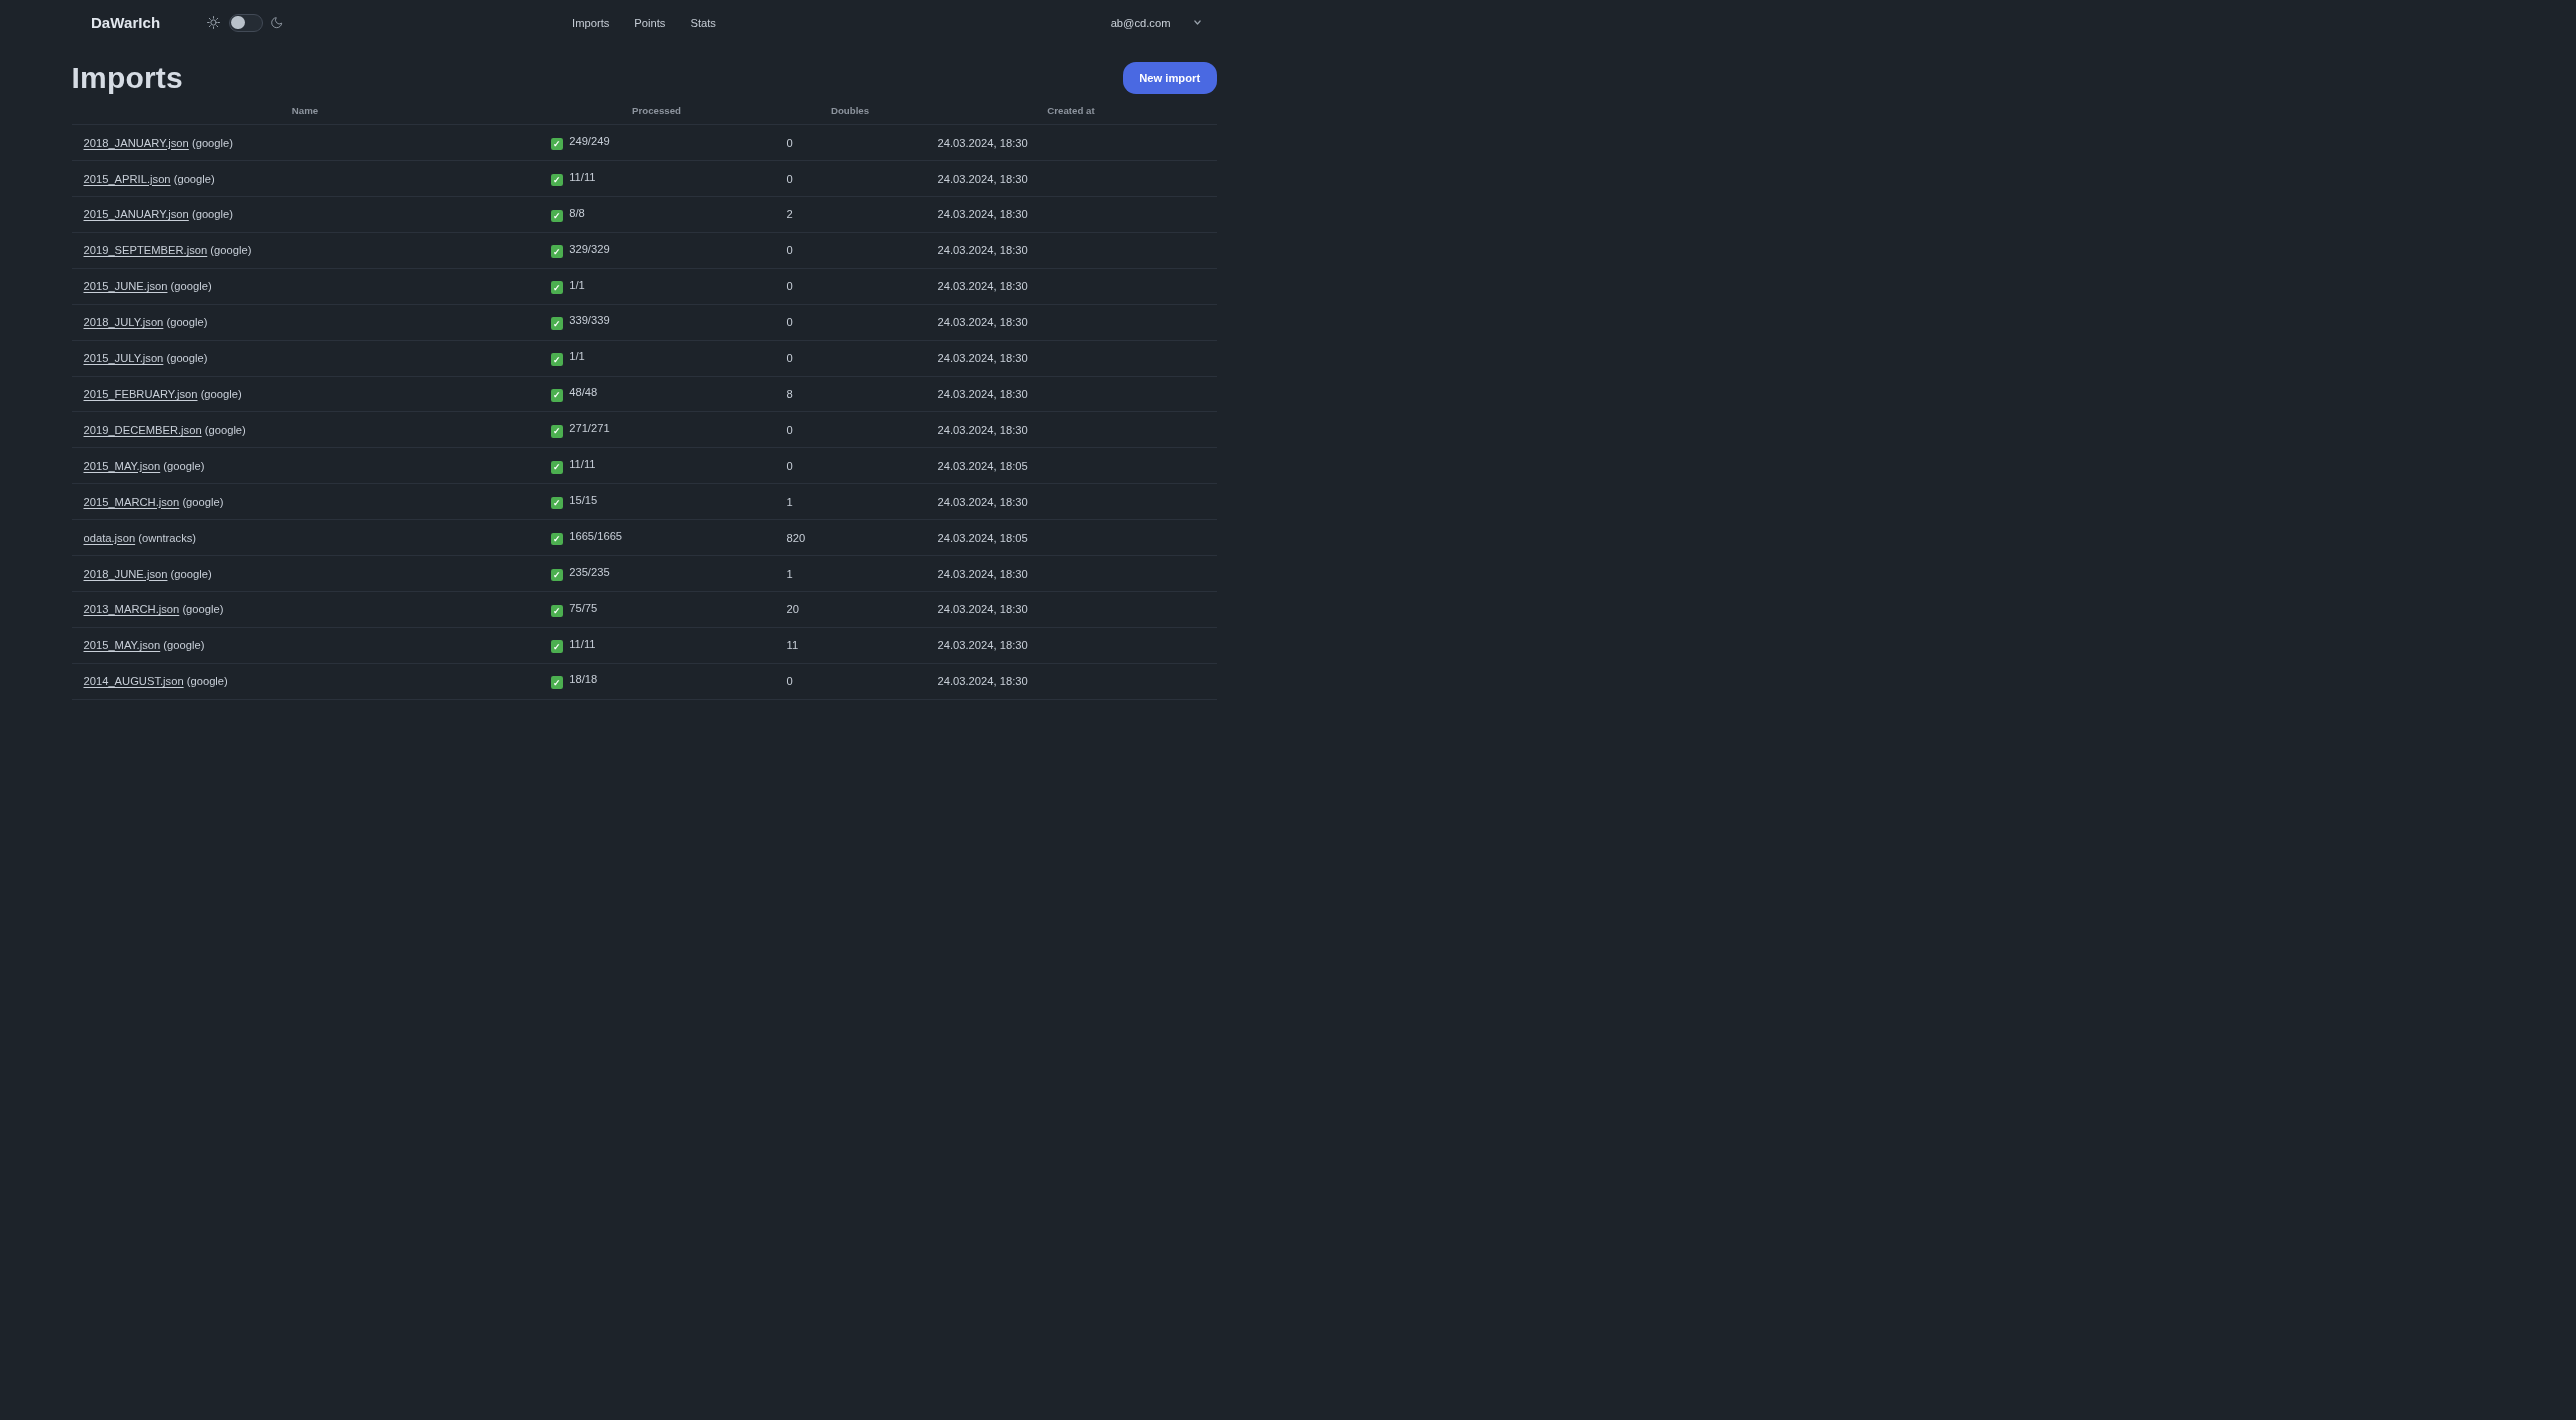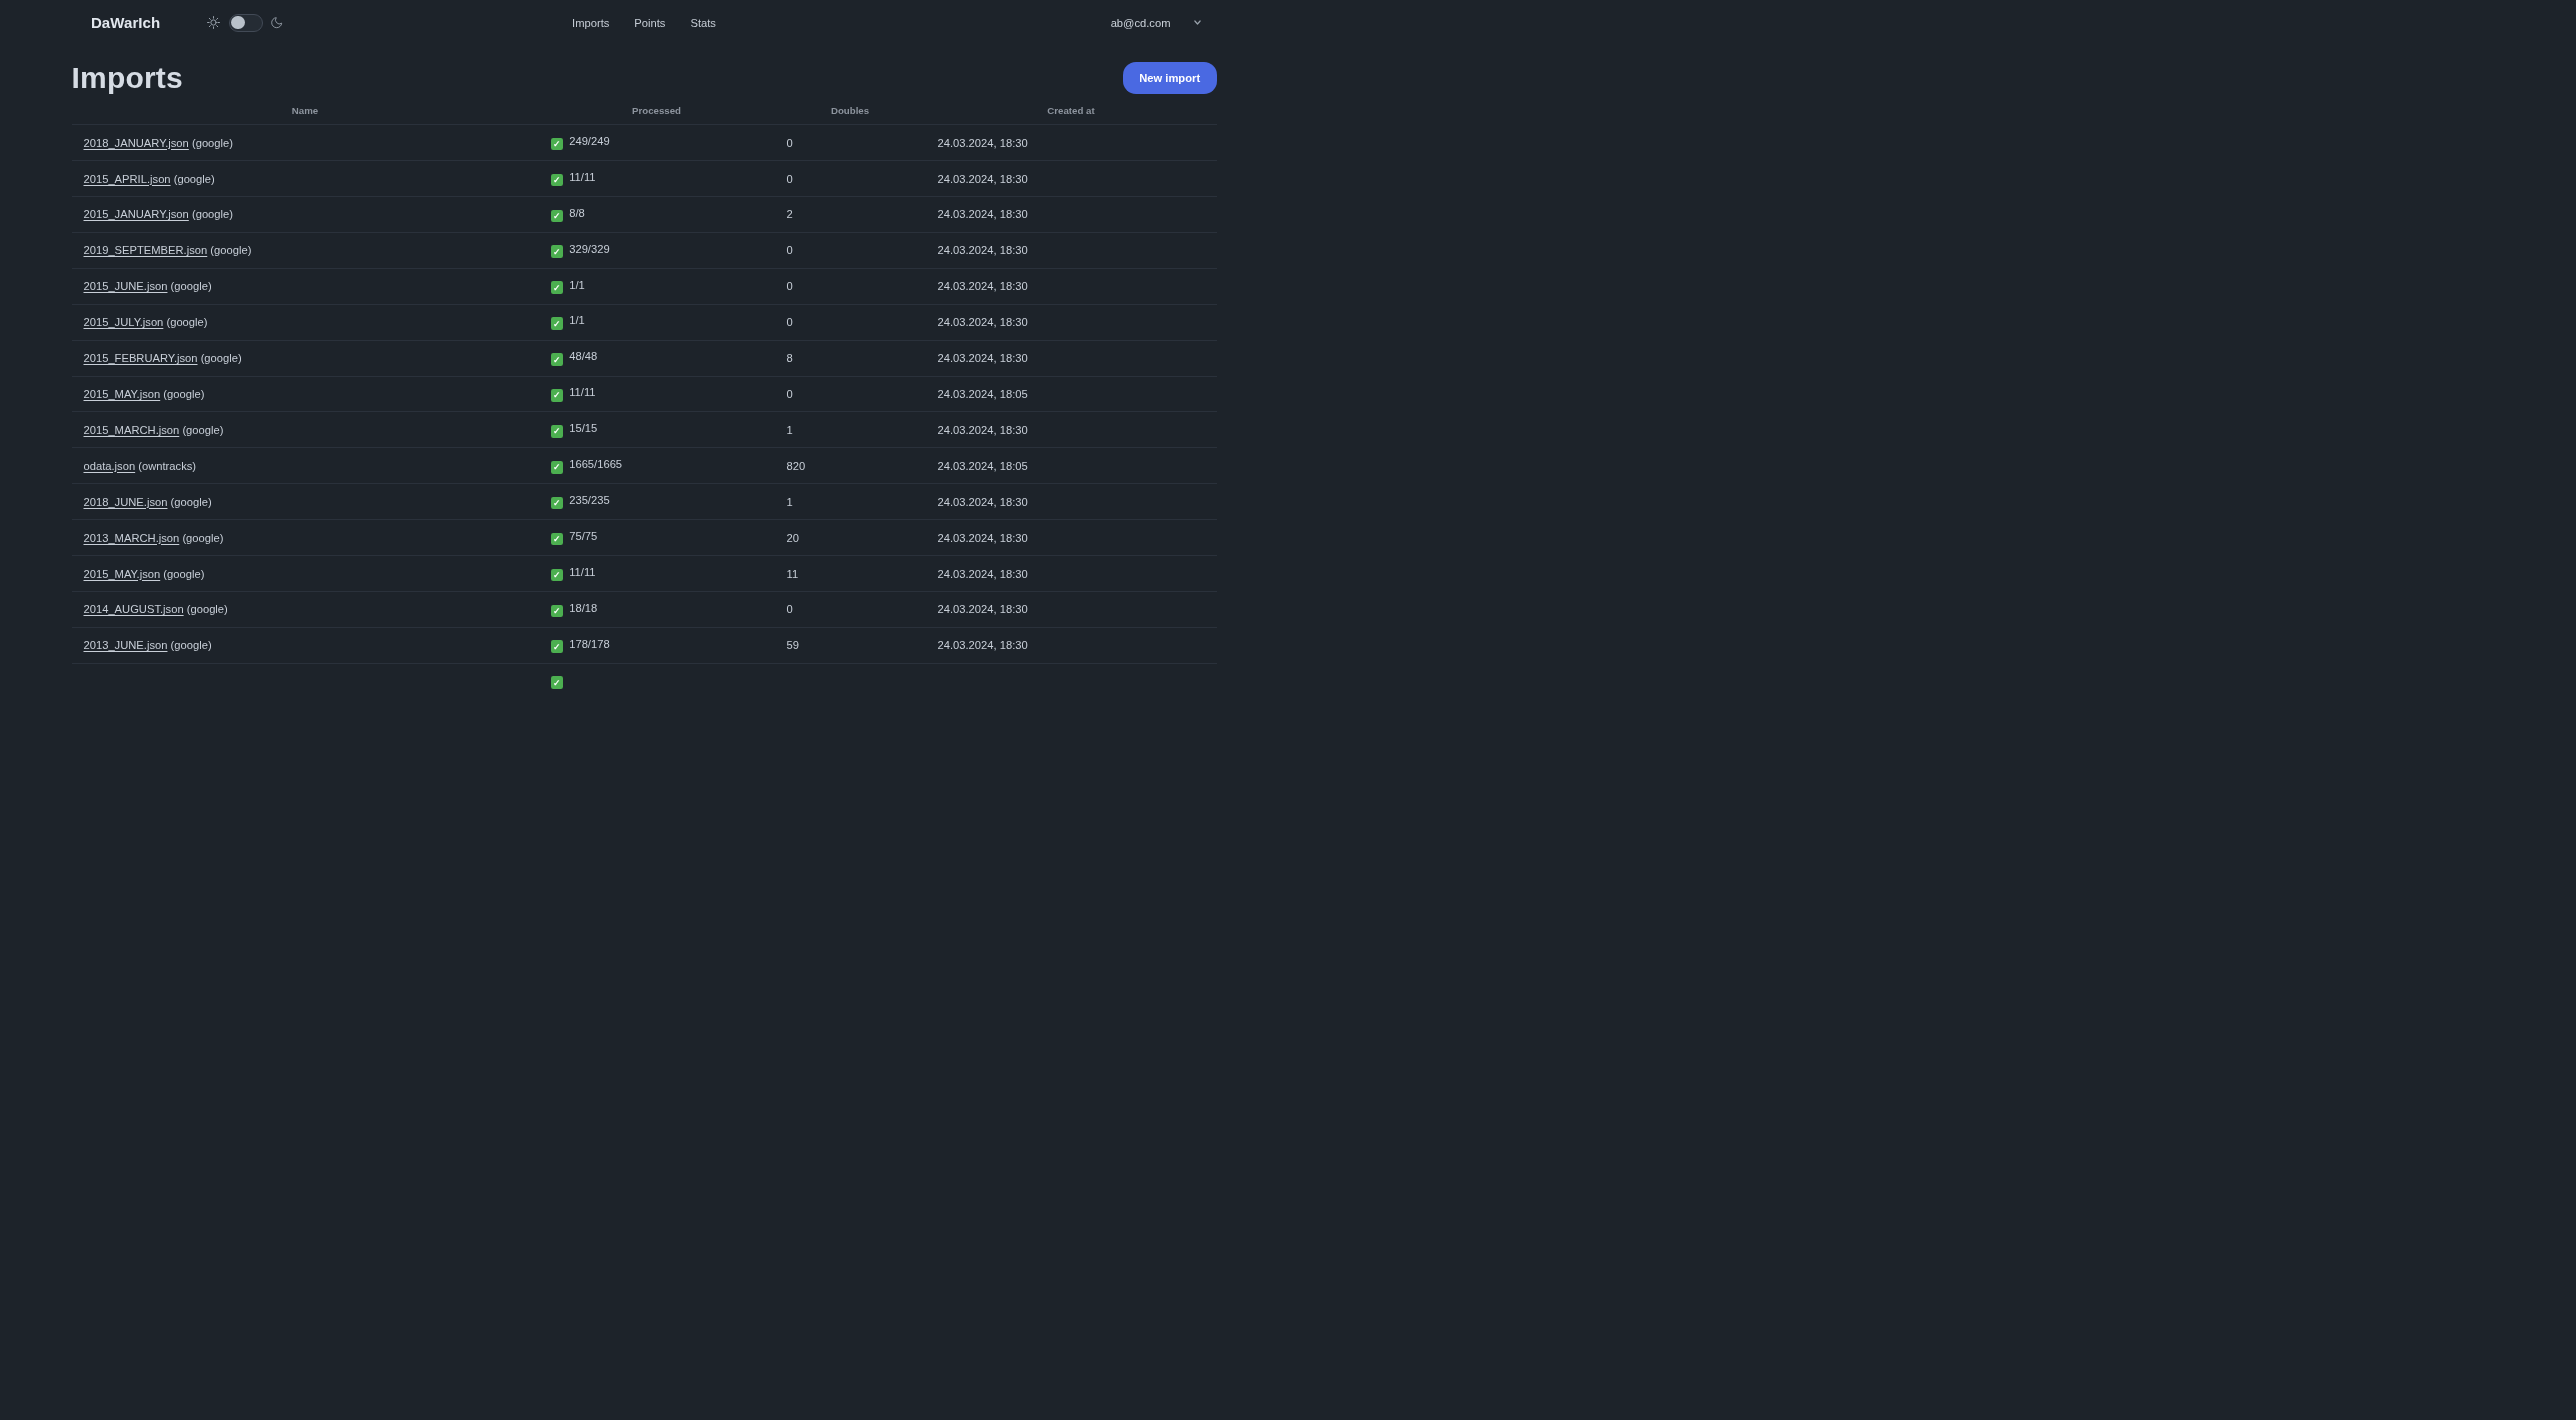--- a/index.html
+++ b/index.html
@@ -211,20 +211,31 @@
       <a class="file-link">2015_JUNE.json</a>
       <span class="source">(google)</span>
     </td>
     <td>
       <span class="check">✓</span><span>1/1</span>
     </td>
     <td>0</td>
     <td>24.03.2024, 18:30</td>
   </tr>
 
+  <tr>
+    <td>
+      <a class="file-link">2018_JULY.json</a>
+      <span class="source">(google)</span>
+    </td>
+    <td>
+      <span class="check">✓</span><span>339/339</span>
+    </td>
+    <td>0</td>
+    <td>24.03.2024, 18:30</td>
+  </tr>
 
   <tr>
     <td>
       <a class="file-link">2015_JULY.json</a>
       <span class="source">(google)</span>
     </td>
     <td>
       <span class="check">✓</span><span>1/1</span>
     </td>
     <td>0</td>
@@ -236,20 +247,31 @@
       <a class="file-link">2015_FEBRUARY.json</a>
       <span class="source">(google)</span>
     </td>
     <td>
       <span class="check">✓</span><span>48/48</span>
     </td>
     <td>8</td>
     <td>24.03.2024, 18:30</td>
   </tr>
 
+  <tr>
+    <td>
+      <a class="file-link">2019_DECEMBER.json</a>
+      <span class="source">(google)</span>
+    </td>
+    <td>
+      <span class="check">✓</span><span>271/271</span>
+    </td>
+    <td>0</td>
+    <td>24.03.2024, 18:30</td>
+  </tr>
 
   <tr>
     <td>
       <a class="file-link">2015_MAY.json</a>
       <span class="source">(google)</span>
     </td>
     <td>
       <span class="check">✓</span><span>11/11</span>
     </td>
     <td>0</td>

